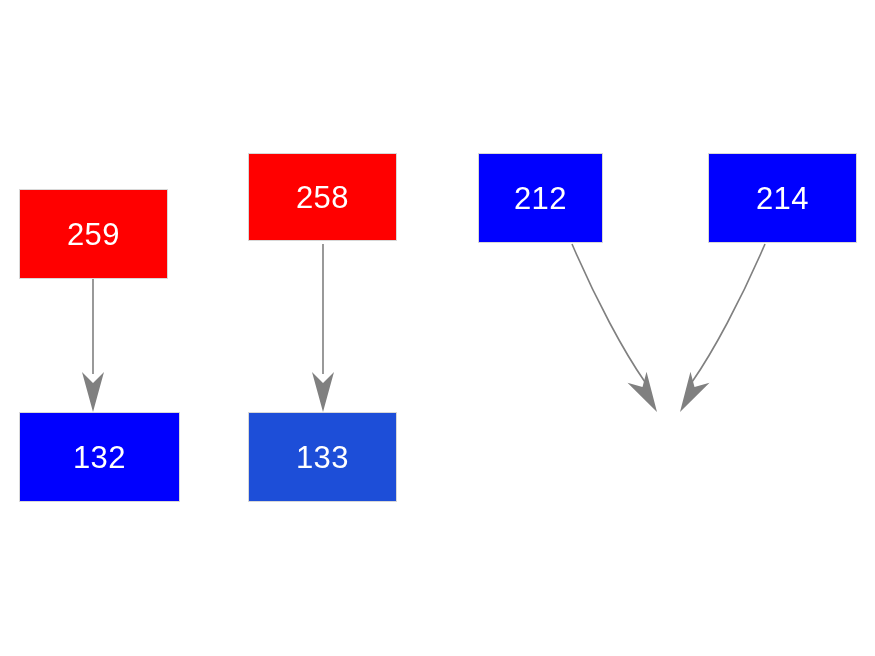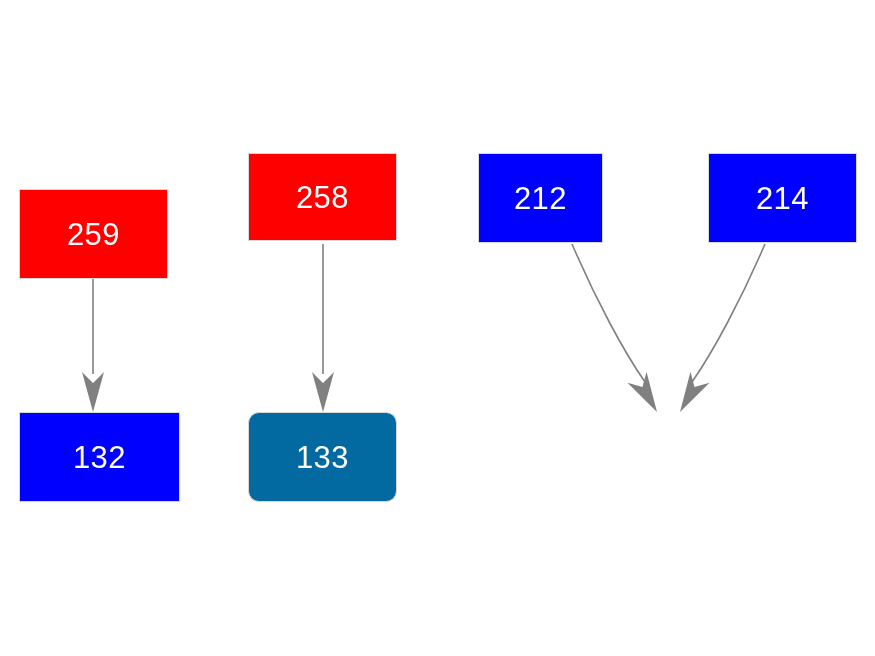--- a/index.html
+++ b/index.html
@@ -77,18 +77,18 @@
   </div>
 
   <div class="node" style="left: 708px; top: 153px; width: 149px; height: 90px; background: rgb(0, 0, 255); border-color: rgb(216, 216, 216);">
     <span class="node-label">214</span>
   </div>
 
   <div class="node" style="left: 19px; top: 412px; width: 161px; height: 90px; background: rgb(0, 0, 255); border-color: rgb(216, 216, 216);">
     <span class="node-label">132</span>
   </div>
 
-  <div class="node" style="left: 248px; top: 412px; width: 149px; height: 90px; background: #0369a1; border-color: rgb(216, 216, 216); border-radius: 11px;">
+  <div class="node" style="left: 248px; top: 412px; width: 149px; height: 90px; background: #1d4ed8; border-color: rgb(216, 216, 216);">
     <span class="node-label">133</span>
   </div>
 
 
 </div>
 
 </body></html>

